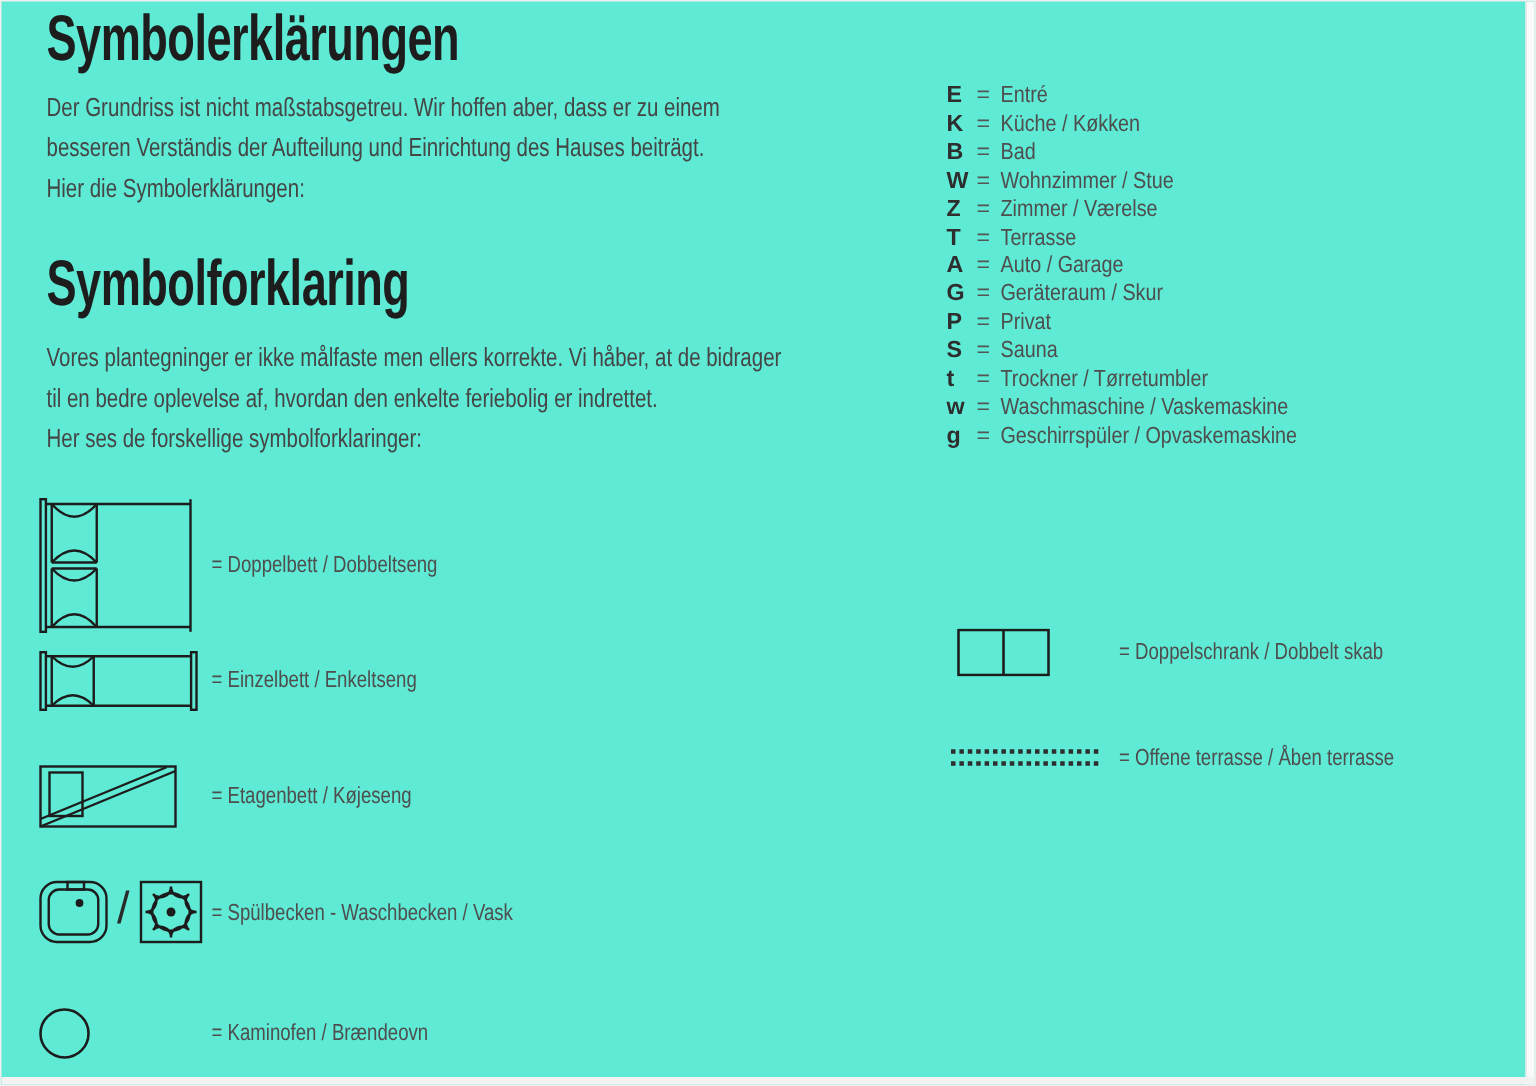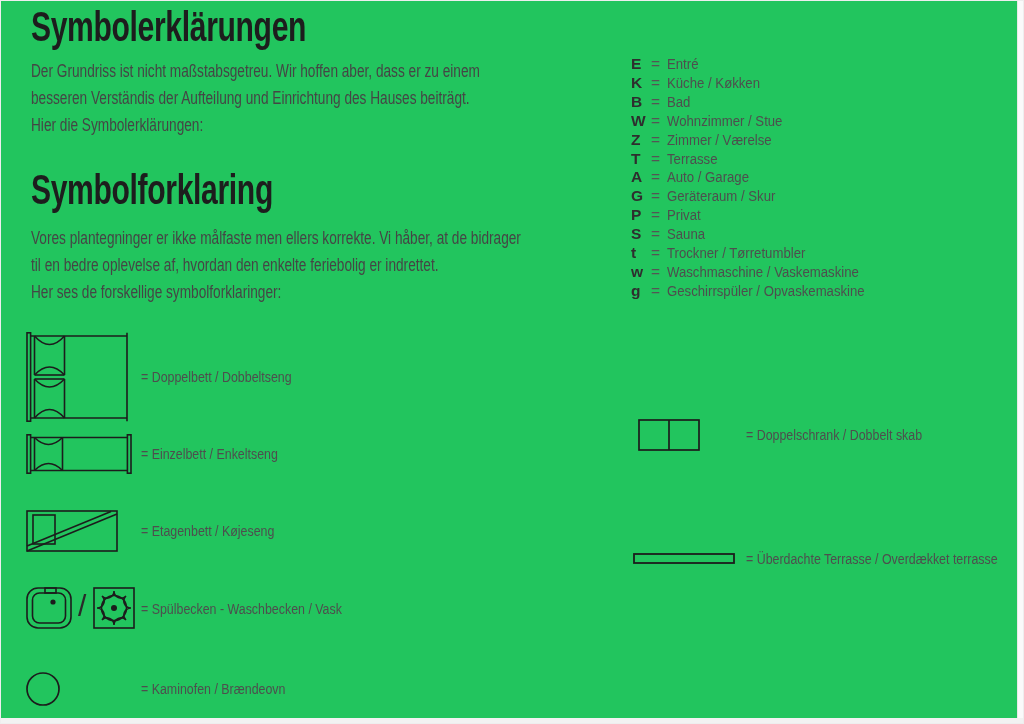--- a/index.html
+++ b/index.html
@@ -1,19 +1,19 @@
 <!DOCTYPE html>
 <html><head>
 <meta charset="utf-8">
 <style>
   html,body{margin:0;padding:0;background:#ffffff;}
   #page{
     position:relative;
     width:1024px;height:724px;
-    background:#22c55e;
+    background:#5eead4;
     font-family:"Liberation Sans","DejaVu Sans",sans-serif;
     overflow:hidden;
     box-sizing:border-box;
     border:1px solid #eeeeee;
   }
   .edge-right{position:absolute;top:0;left:1016px;width:8px;height:724px;background:#fafafa;border-left:1px solid #e9e9e9;}
   .edge-bottom{position:absolute;top:717px;left:0;width:1024px;height:7px;background:#f2f2f2;}
 
   .title{
     position:absolute;left:30px;
@@ -221,27 +221,28 @@
   <div class="lrow lrow-right" style="left:637px;top:418px;width:375px;height:31px">
     <span class="sym">
       <svg width="62" height="32" viewBox="0 0 62 32" fill="none" stroke="#1c1c1c" stroke-width="1.7">
         <rect x="1" y="1" width="60" height="30"></rect>
         <line x1="31" y1="1" x2="31" y2="31"></line>
       </svg>
     </span>
     <span class="lbl" style="left:108px">= Doppelschrank / Dobbelt skab</span>
   </div>
 
-
-  <div class="lrow lrow-right" style="left:632px;top:552px;width:380px;height:11px">
-    <span class="sym">
-      <svg width="102" height="11" viewBox="0 0 102 11" fill="none" stroke="#1c1c1c" stroke-width="1.8">
-        <rect x="1" y="1" width="100" height="9"></rect>
-      </svg>
-    </span>
-    <span class="lbl">= Überdachte Terrasse / Overdækket terrasse</span>
-  </div>
+  <div class="lrow lrow-right" style="left:632px;top:497px;width:380px;height:15px">
+    <span class="sym">
+      <svg width="101" height="15" viewBox="0 0 101 15" fill="none" stroke="#2e2e2e" stroke-width="3">
+        <line x1="1" y1="3" x2="100" y2="3" stroke-dasharray="3 2.6"></line>
+        <line x1="1" y1="11" x2="100" y2="11" stroke-dasharray="3 2.6"></line>
+      </svg>
+    </span>
+    <span class="lbl">= Offene terrasse / Åben terrasse</span>
+  </div>
+
 
 
 
   <div class="edge-right"></div>
   <div class="edge-bottom"></div>
 </div>
 
 </body></html>

